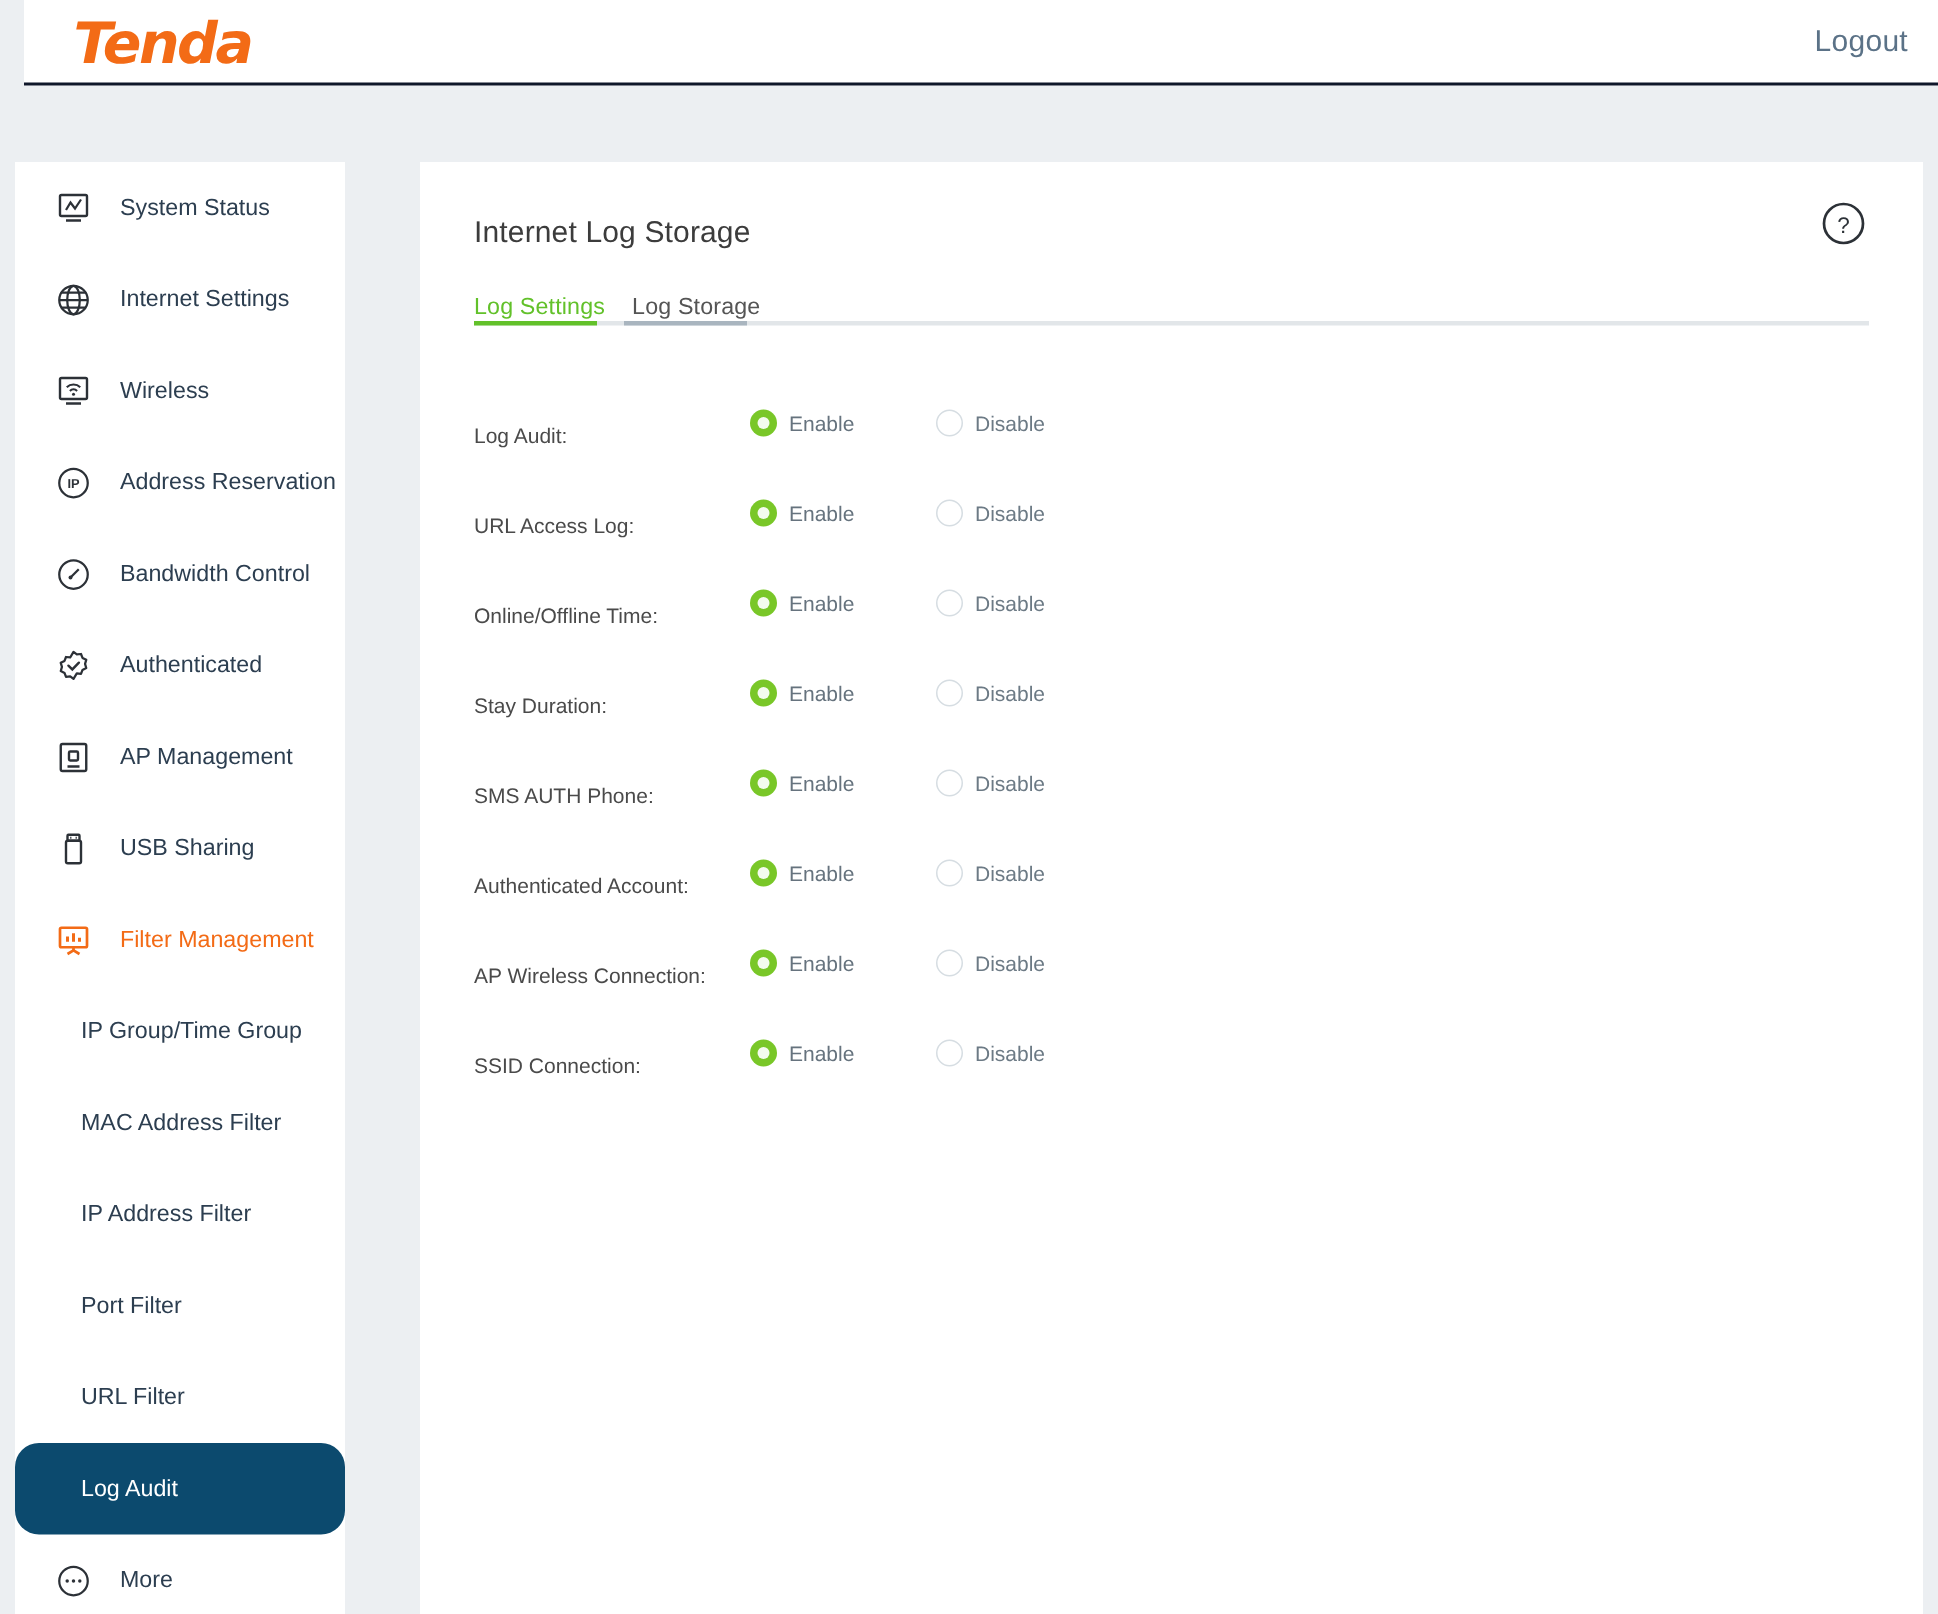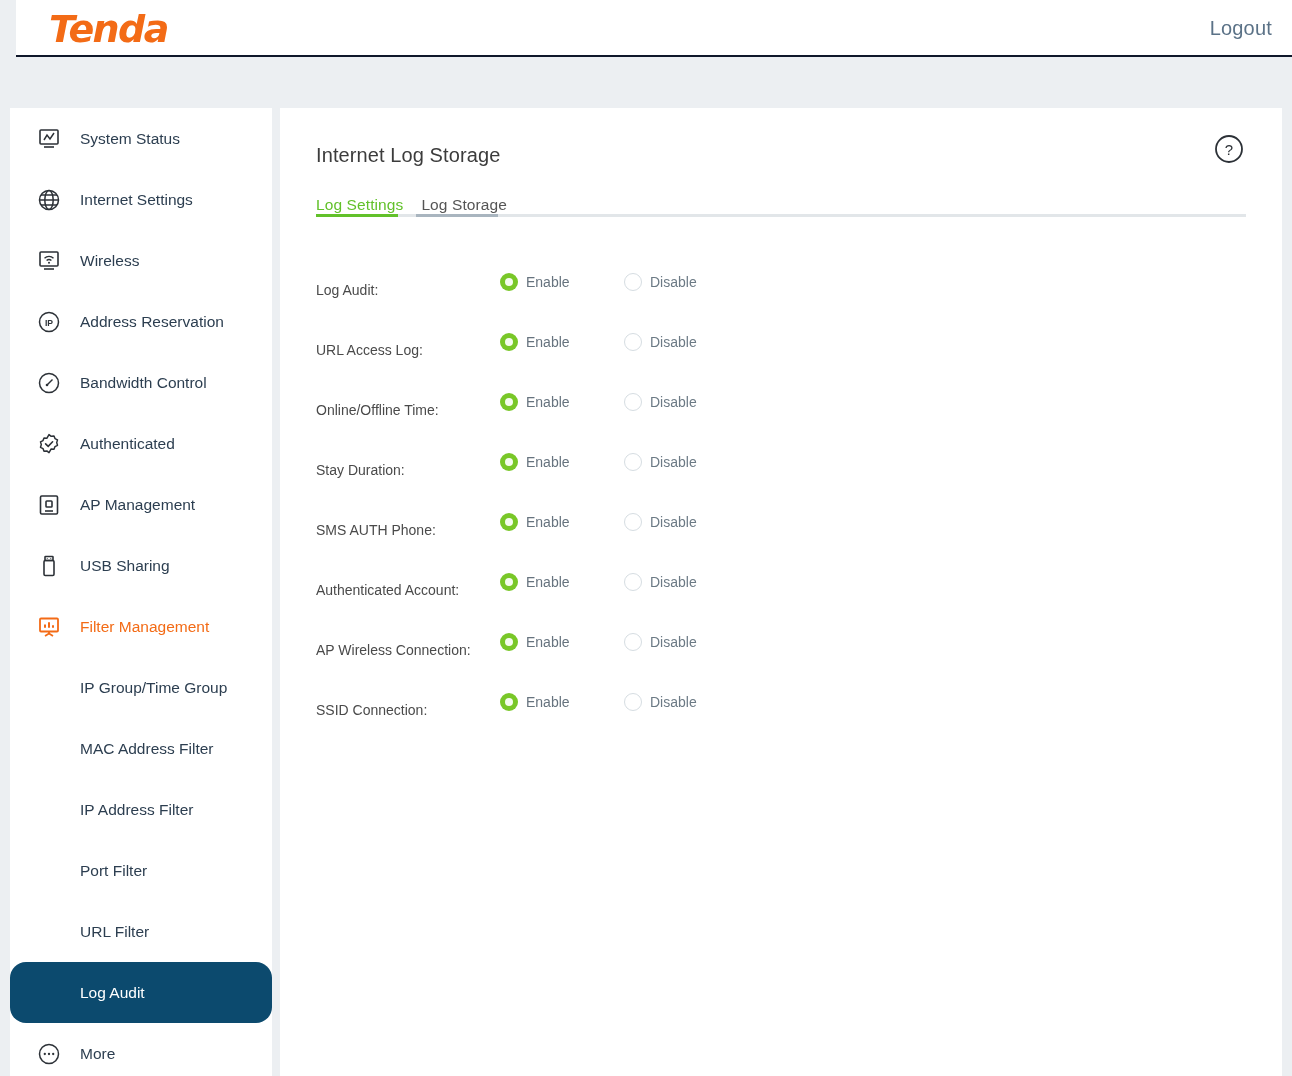--- a/index.html
+++ b/index.html
@@ -42,21 +42,21 @@
     font-size: 20px;
     color: #5b7287;
     cursor: pointer;
     letter-spacing: .2px;
   }
 
   
   .sidebar {
     position: absolute;
     left: 10px; top: 108px;
-    width: 262px; height: 968px;
+    width: 220px; height: 968px;
     background: #ffffff;
     overflow: hidden;
   }
   .main {
     position: absolute;
     left: 280px; top: 108px;
     width: 1002px; height: 968px;
     background: #ffffff;
   }
 
@@ -72,21 +72,21 @@
     font-size: 15.5px;
   }
   .nav-item .ico {
     width: 26px; height: 26px;
     margin-right: 18px;
     flex: 0 0 26px;
     display: flex; align-items: center; justify-content: center;
   }
   .nav-item .ico svg { display: block; }
   .nav-item.sub {
-    padding-left: 70px;
+    padding-left: 44px;
     font-size: 15.5px;
   }
   .nav-item.sub .lbl { color: #2c3e50; }
   .nav-item.active-parent .lbl { color: #f36b16; }
   .nav-item.active {
     background: #0c4a6e;
     border-radius: 16px;
   }
   .nav-item.active .lbl { color: #ffffff; }
 

